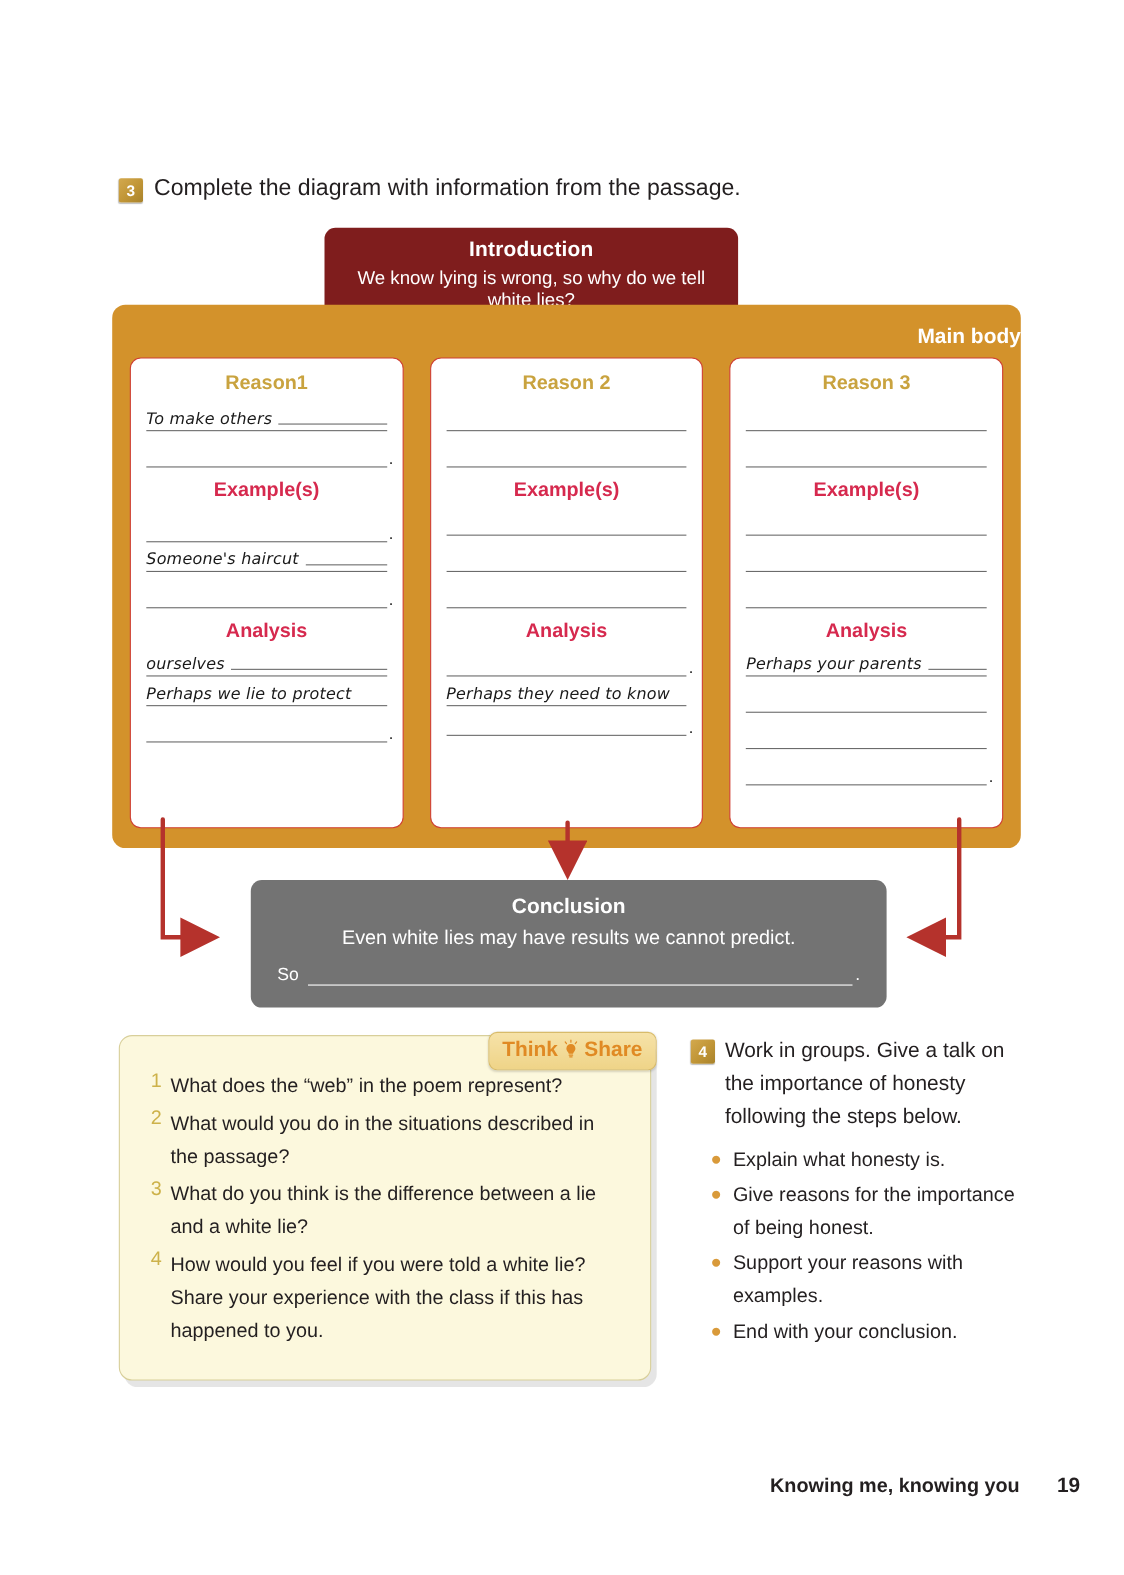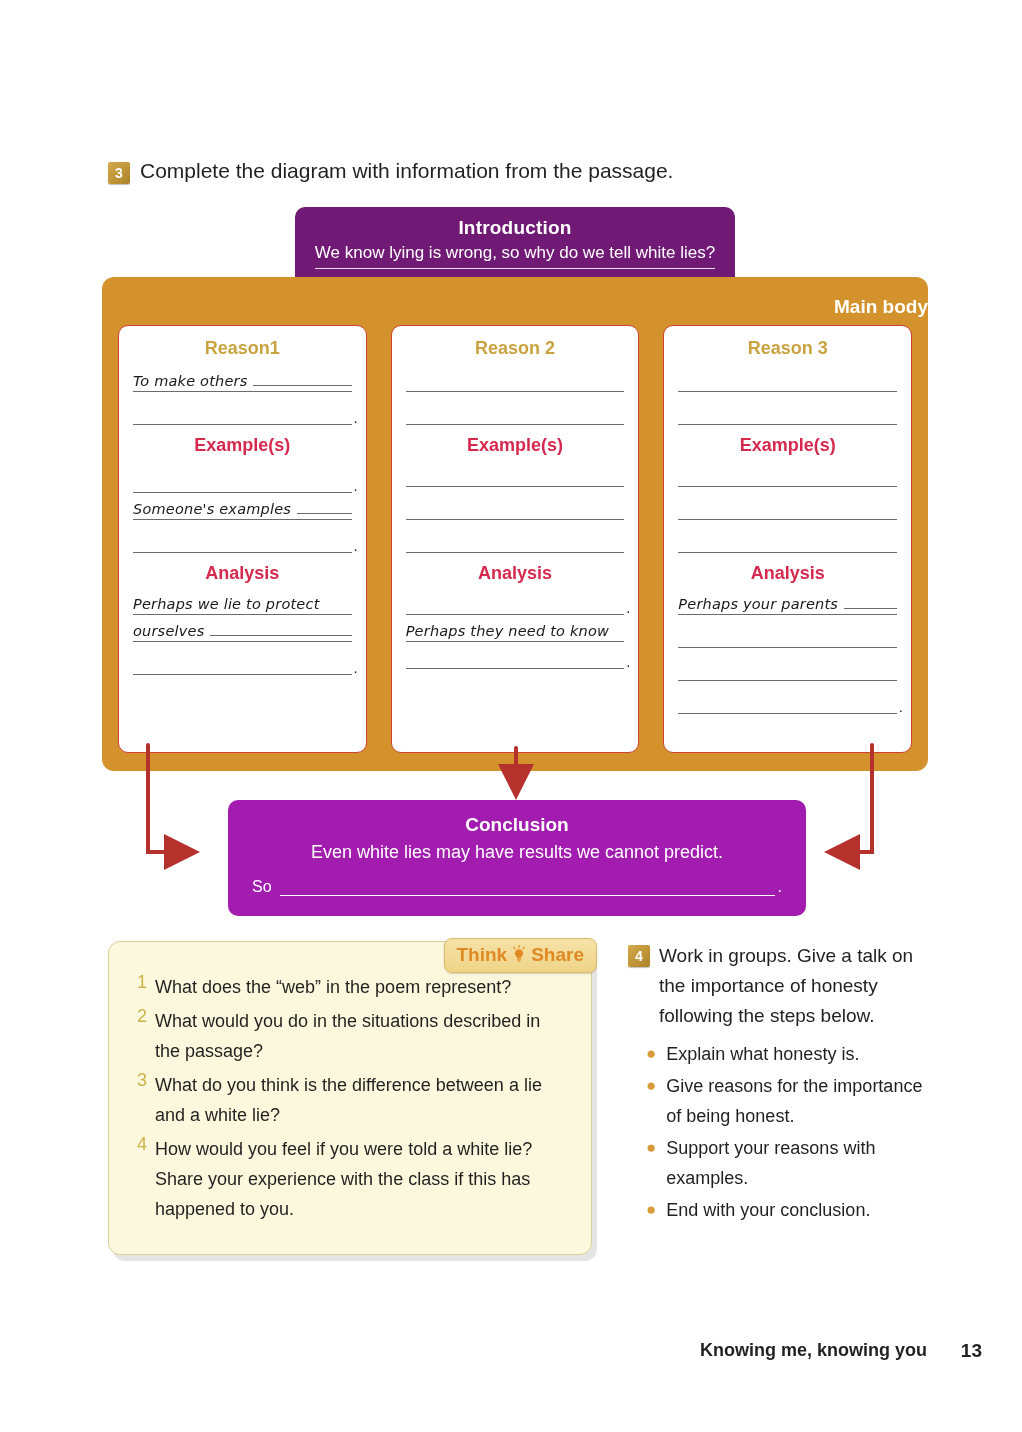--- a/index.html
+++ b/index.html
@@ -20,22 +20,22 @@
     background:linear-gradient(135deg,#d3a94e 0%,#c09536 55%,#a8822b 100%);
     color:#ffffff;font-weight:bold;font-size:14px;
     display:flex;align-items:center;justify-content:center;
     border-radius:2px;margin-top:4px;
     box-shadow:0 1px 1px rgba(0,0,0,.25);
   }
   .task3 .txt{font-size:21px;line-height:26px;color:#231f20;}
 
   
   .intro{
-    position:absolute;left:295px;top:207px;width:440px;
-    background:#701a75;
+    position:absolute;left:295px;top:207px;width:376px;
+    background:#7f1d1d;
     border-radius:10px 10px 0 0;
     padding:10px 16px 16px 16px;
     box-sizing:border-box;
     text-align:center;
     color:#ffffff;
     z-index:1;
   }
   .intro .title{font-size:19px;font-weight:bold;letter-spacing:.2px;}
   .intro .sub{font-size:17px;margin-top:4px;border-bottom:1.5px solid rgba(255,255,255,.85);padding-bottom:5px;display:inline-block;}
 
@@ -95,21 +95,21 @@
   .wline .txtpart{margin-right:6px;}
   .wline .tail{flex:1;border-bottom:1.2px solid #6b6b6b;margin-bottom:3px;}
   .spacer6{height:6px;}
 
   
   .arrows{position:absolute;left:0;top:0;width:1022px;height:1432px;pointer-events:none;z-index:3;}
 
   
   .conclusion{
     position:absolute;left:228px;top:800px;width:578px;
-    background:#a21caf;
+    background:#737373;
     border-radius:10px;
     box-sizing:border-box;
     padding:14px 24px 20px 24px;
     color:#ffffff;
     z-index:4;
   }
   .conclusion .ctitle{text-align:center;font-weight:bold;font-size:19px;}
   .conclusion .cline{text-align:center;font-size:18px;margin-top:6px;}
   .conclusion .sorow{display:flex;align-items:flex-end;margin-top:14px;font-size:16px;}
   .conclusion .sorow .solabel{margin-right:8px;}
@@ -188,36 +188,36 @@
             <span class="dot">.</span>
           </div>
 
         <div class="sec-h">Example(s)</div>
         <div class="spacer6"></div>
         <div class="wline">
             <span class="fill"></span>
             <span class="dot">.</span>
           </div>
         <div class="wline">
-            <span class="hw txtpart">Someone's examples</span>
+            <span class="hw txtpart">Someone's haircut</span>
             <span class="tail"></span>
           </div>
         <div class="spacer6"></div>
         <div class="wline">
             <span class="fill"></span>
             <span class="dot">.</span>
           </div>
 
         <div class="sec-h">Analysis</div>
-        <div class="wline">
-            <span class="hw">Perhaps we lie to protect</span>
-          </div>
         <div class="wline">
             <span class="hw txtpart">ourselves</span>
             <span class="tail"></span>
+          </div>
+        <div class="wline">
+            <span class="hw">Perhaps we lie to protect</span>
           </div>
         <div class="spacer6"></div>
         <div class="wline">
             <span class="fill"></span>
             <span class="dot">.</span>
           </div>
       </div>
 
       <div class="col">
         <div class="reason-h">Reason 2</div>
@@ -380,16 +380,16 @@
       </li>
       <li>
         <span class="bdot">●</span>
         <span class="bul-txt">End with your conclusion.</span>
       </li>
     </ul>
   </div>
 
   <div class="footer">
     <div class="ftitle">Knowing me, knowing you</div>
-    <div class="fpage">13</div>
+    <div class="fpage">19</div>
   </div>
 
 </div>
 
 </body></html>

